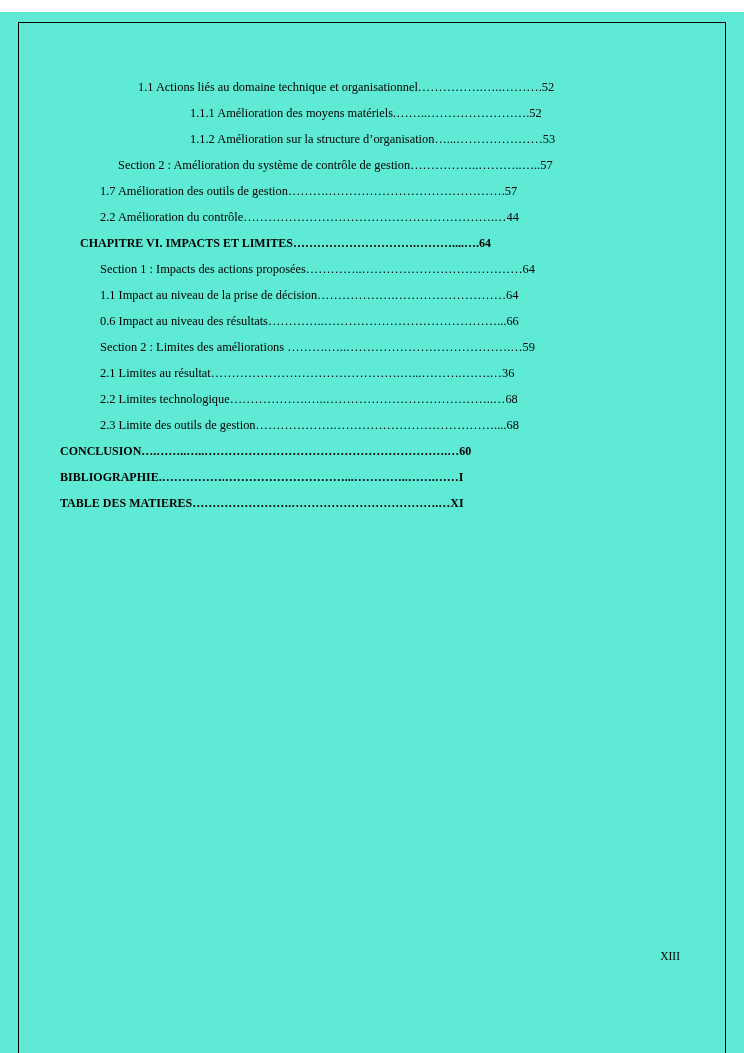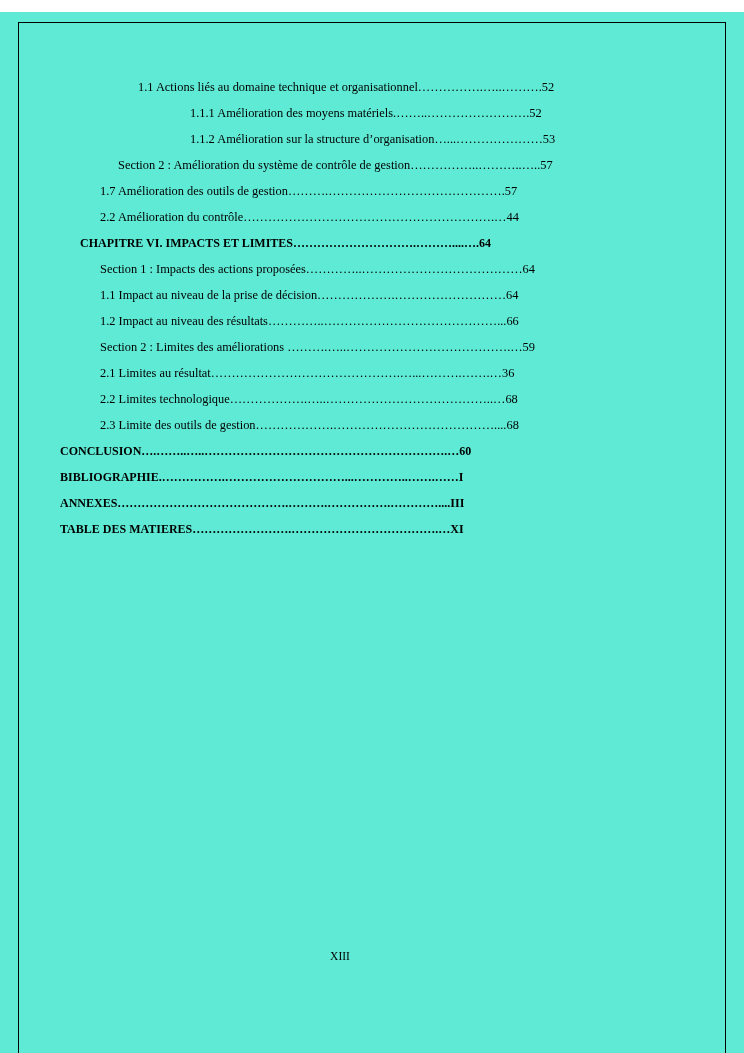--- a/index.html
+++ b/index.html
@@ -52,21 +52,21 @@
   .ind-2 { padding-left: 40px; }
   .ind-3 { padding-left: 58px; }
   .ind-4 { padding-left: 78px; }
   .ind-6 { padding-left: 130px; }
 
   .footer {
     position: absolute;
     left: 0;
     top: 938px;
     width: 708px;
-    text-align: center;
+    text-align: right;
     padding-right: 28px;
     box-sizing: border-box;
     font-size: 11.5px;
     font-family: "Liberation Serif", serif;
   }
 </style>
 </head>
 <body>
 
 <div class="page">
@@ -76,26 +76,25 @@
 
     <div class="toc-line ind-4">1.1 Actions liés au domaine technique et organisationnel…………….…..……….52</div>
     <div class="toc-line ind-6">1.1.1     Amélioration des moyens matériels.……..…………………….52</div>
     <div class="toc-line ind-6">1.1.2     Amélioration sur la structure d’organisation…...…………………53</div>
     <div class="toc-line ind-3">Section 2 : Amélioration du système de contrôle de gestion……………..………..…..57</div>
     <div class="toc-line ind-2">1.7 Amélioration des outils de gestion……….…………………………………….57</div>
     <div class="toc-line ind-2">2.2 Amélioration du contrôle…………………………………………………….…44</div>
     <div class="toc-line bold ind-1">CHAPITRE VI. IMPACTS ET LIMITES………………………….………....….64</div>
     <div class="toc-line ind-2">Section 1 : Impacts des  actions proposées…………..…………………………………64</div>
     <div class="toc-line ind-2">1.1 Impact au niveau de la prise de décision……………….………………………64</div>
-    <div class="toc-line ind-2">1.2 Impact au niveau des résultats…………..……………………………………...66</div>
+    <div class="toc-line ind-2">0.6 Impact au niveau des résultats…………..……………………………………...66</div>
     <div class="toc-line ind-2">Section 2 : Limites des améliorations ……….…..………………………………….…59</div>
     <div class="toc-line ind-2">2.1 Limites au résultat……………………………………….…...……….…….…36</div>
     <div class="toc-line ind-2">2.2 Limites technologique……………….…..…………………………………..…68</div>
     <div class="toc-line ind-2">2.3 Limite des outils de gestion……………….…………………………………....68</div>
     <div class="toc-line bold ind-0">CONCLUSION….……..…..…………………………………………………….…60</div>
     <div class="toc-line bold ind-0">BIBLIOGRAPHIE.…………….…………………………...…………..…….……I</div>
-    <div class="toc-line bold ind-0">ANNEXES…………………………………….……….…………….…………....III</div>
     <div class="toc-line bold ind-0">TABLE DES MATIERES…………………….……………………………….…XI</div>
 
   </div>
 
   <div class="footer">XIII</div>
 </div>
 
 </body></html>

